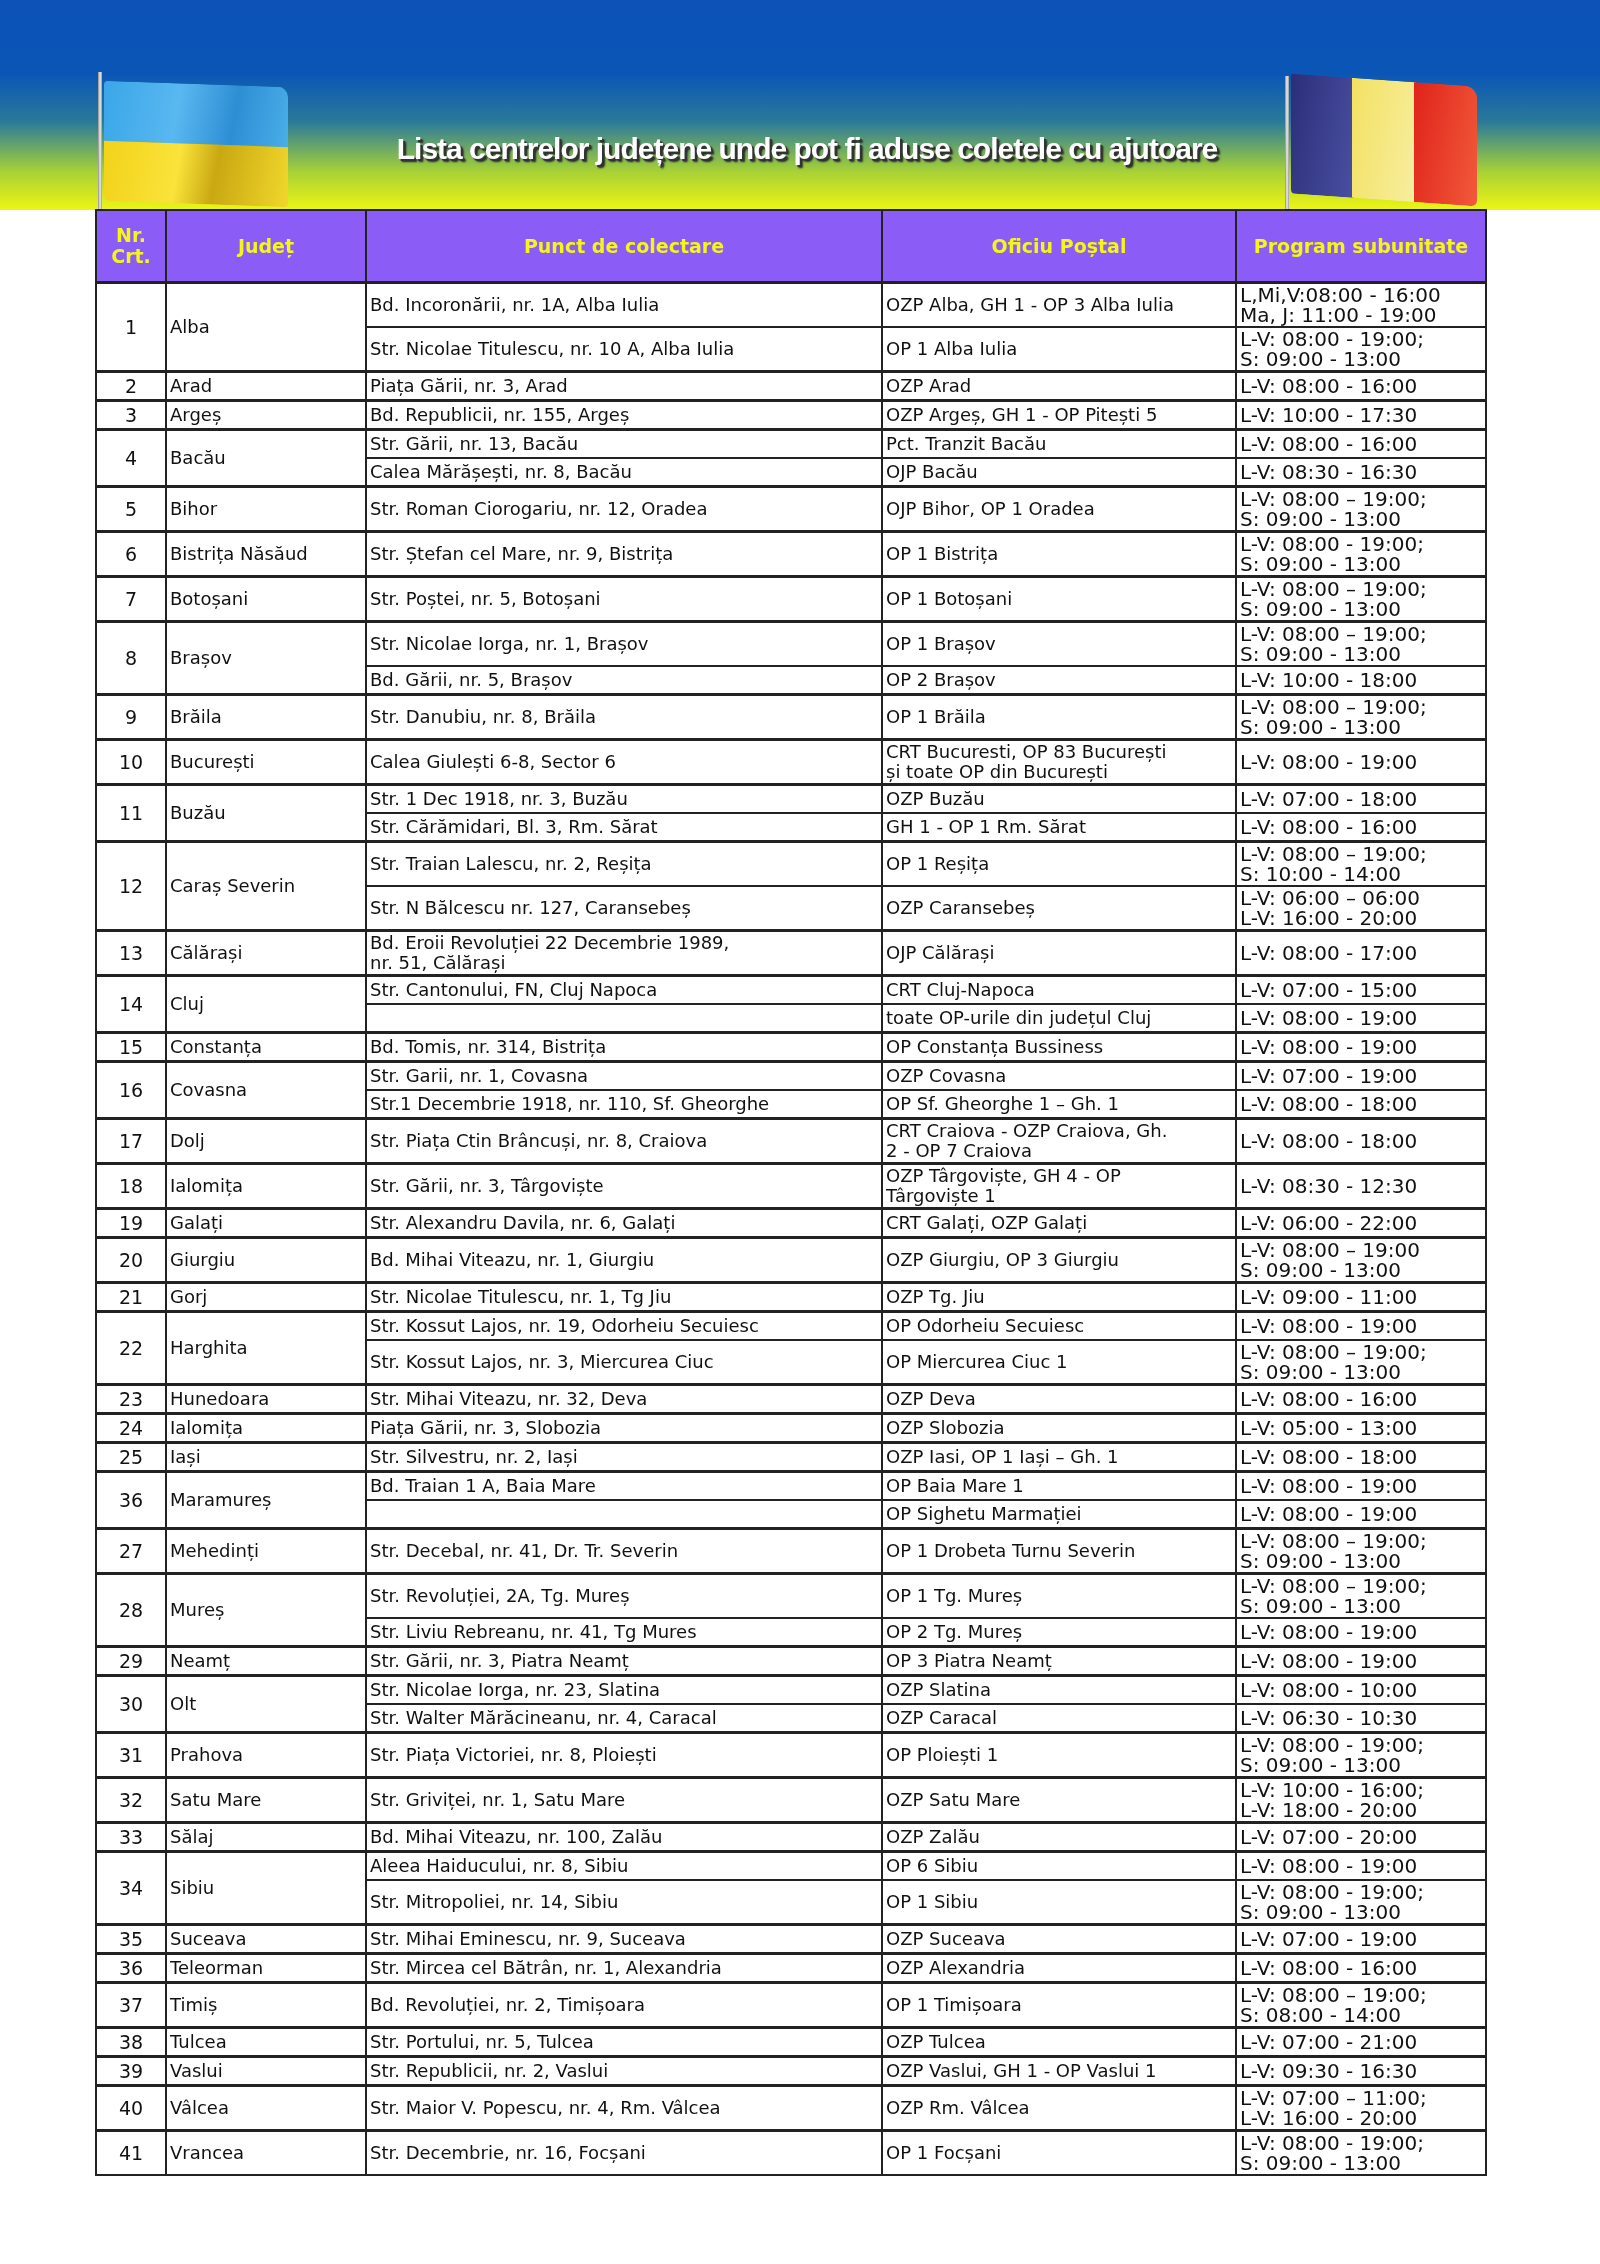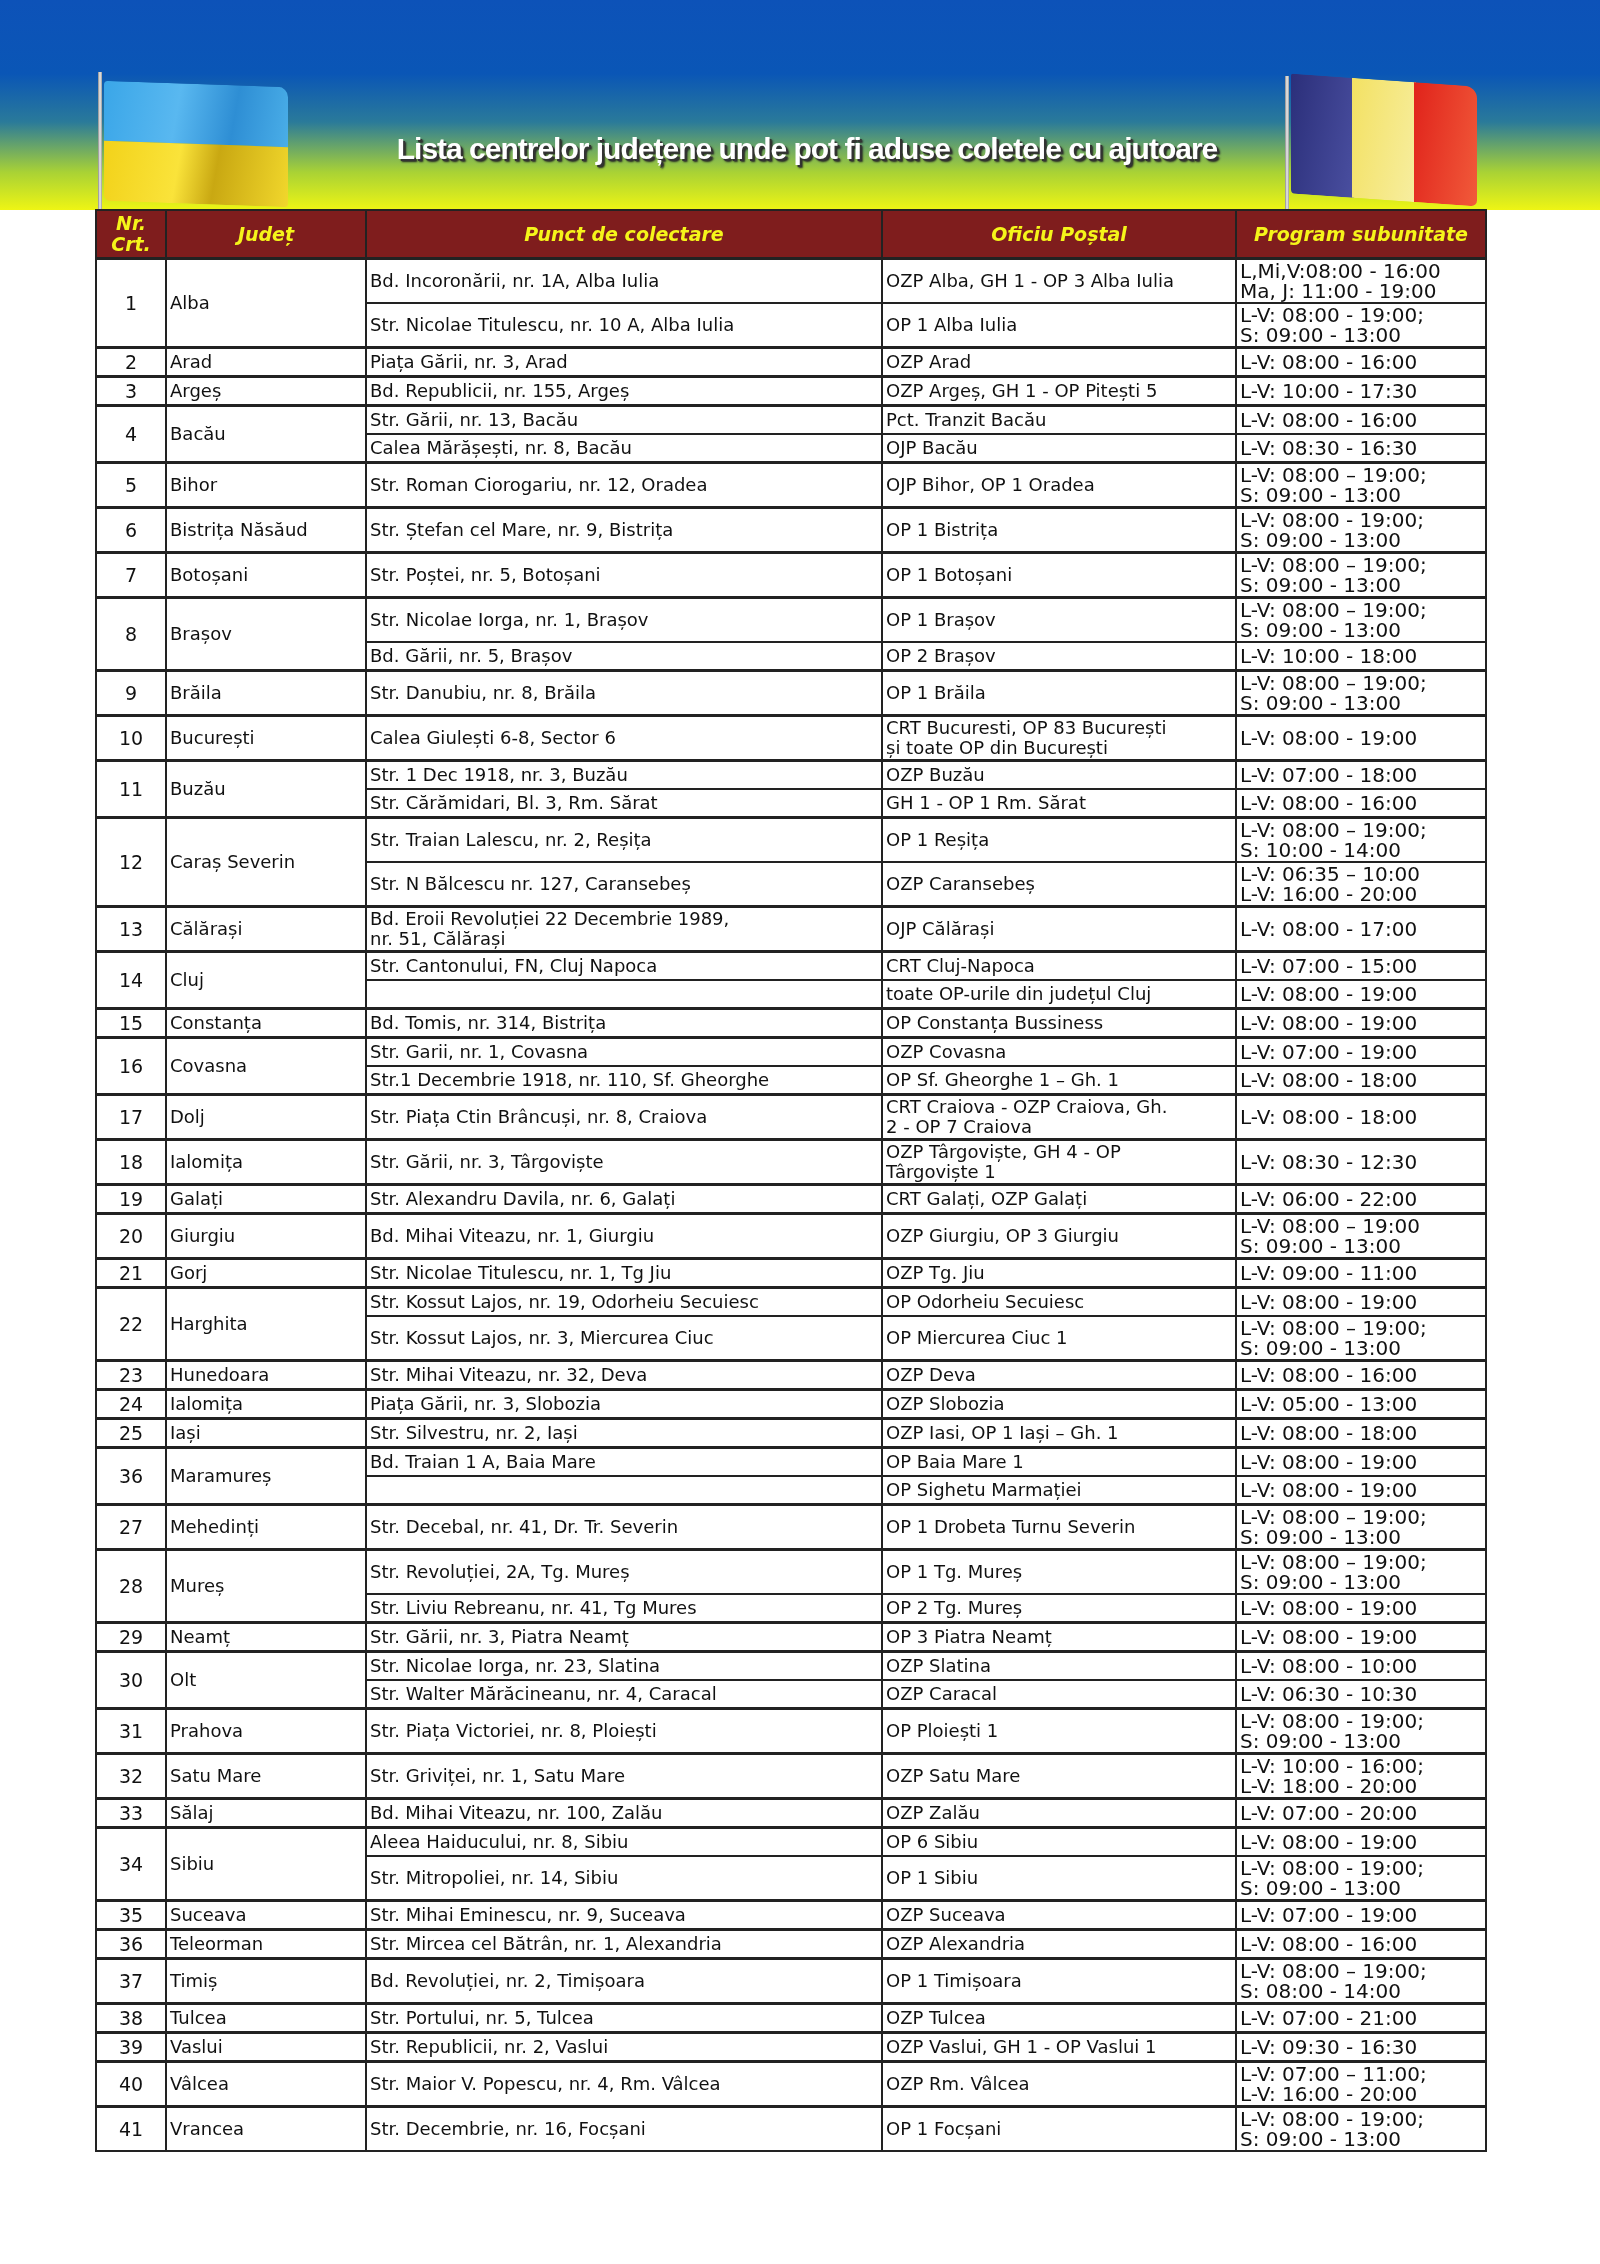--- a/index.html
+++ b/index.html
@@ -33,23 +33,23 @@
   .ro .s1 { left: 0; background: linear-gradient(100deg,#2b2f7a,#4a4fa0); }
   .ro .s2 { left: 33%; background: linear-gradient(100deg,#f3e163,#f7eea0); }
   .ro .s3 { left: 66%; background: linear-gradient(100deg,#e0231b,#f15a3a); }
 
   table.main {
     position: absolute; left: 95px; top: 209px; width: 1390px;
     border-collapse: collapse; table-layout: fixed;
     font-family: "DejaVu Sans", sans-serif; font-size: 18px; color: #111;
   }
   table.main th {
-    background: #7f1d1d; color: #f5f51a; font-family: "DejaVu Sans", sans-serif;
+    background: #8b5cf6; color: #f5f51a; font-family: "DejaVu Sans", sans-serif;
     font-weight: bold; font-size: 19px; line-height: 21px; height: 46px;
-    border: 2px solid #222; text-align: center; padding: 0 2px; font-style: italic;
+    border: 2px solid #222; text-align: center; padding: 12px 2px;
   }
   table.main td {
     border: 2px solid #222; padding: 0 3px; line-height: 20px; vertical-align: middle;
     white-space: nowrap;
   }
   table.main td.nr { text-align: center; font-size: 19px; }
   table.main td.prog { font-size: 20px; }
   tr.h1 td { height: 26px; }
   tr.h2 td { height: 42px; }
   table.main tbody.grp { border-top: 3px solid #222; }
@@ -260,21 +260,21 @@
         <td>OP 1 Reșița</td>
         <td class="prog">
           <div>L-V: 08:00 – 19:00;</div>
           <div>S: 10:00 - 14:00</div>
         </td>
       </tr>
       <tr class="h2">
         <td>Str. N Bălcescu nr. 127, Caransebeș</td>
         <td>OZP Caransebeș</td>
         <td class="prog">
-          <div>L-V: 06:35 – 10:00</div>
+          <div>L-V: 06:00 – 06:00</div>
           <div>L-V: 16:00 - 20:00</div>
         </td>
       </tr>
     </tbody>
     <tbody class="grp">
       <tr class="h2">
         <td class="nr" rowspan="1">13</td>
         <td rowspan="1">Călărași</td>
         <td>
           <div>Bd. Eroii Revoluției 22 Decembrie 1989,</div>

